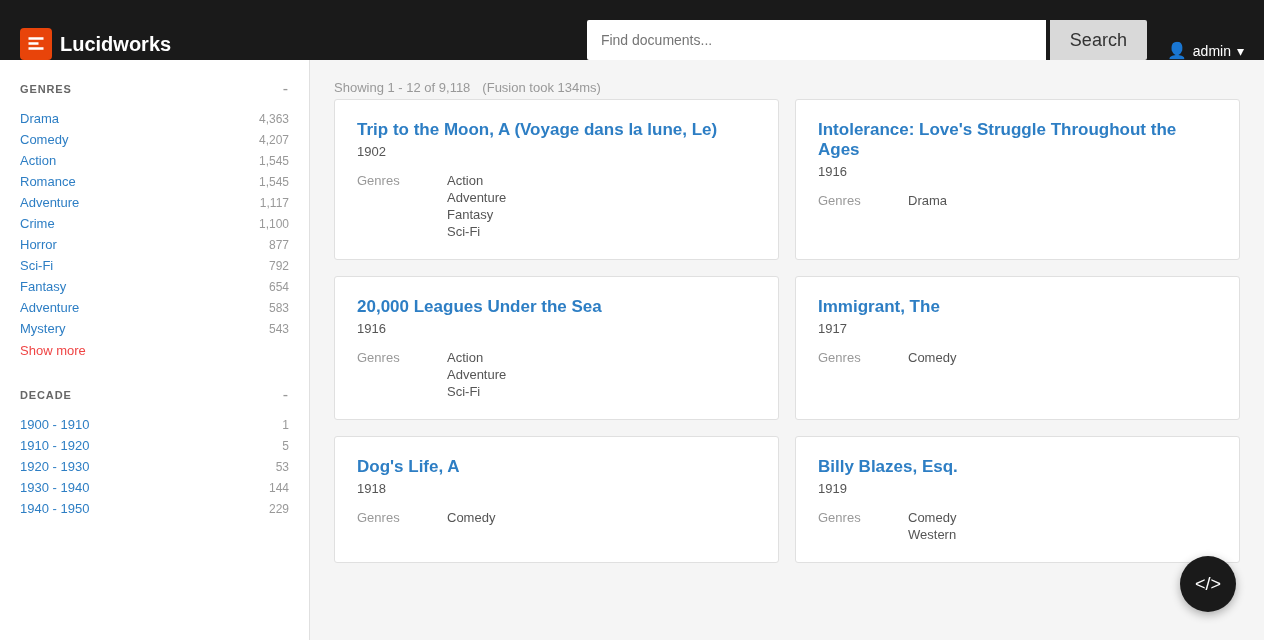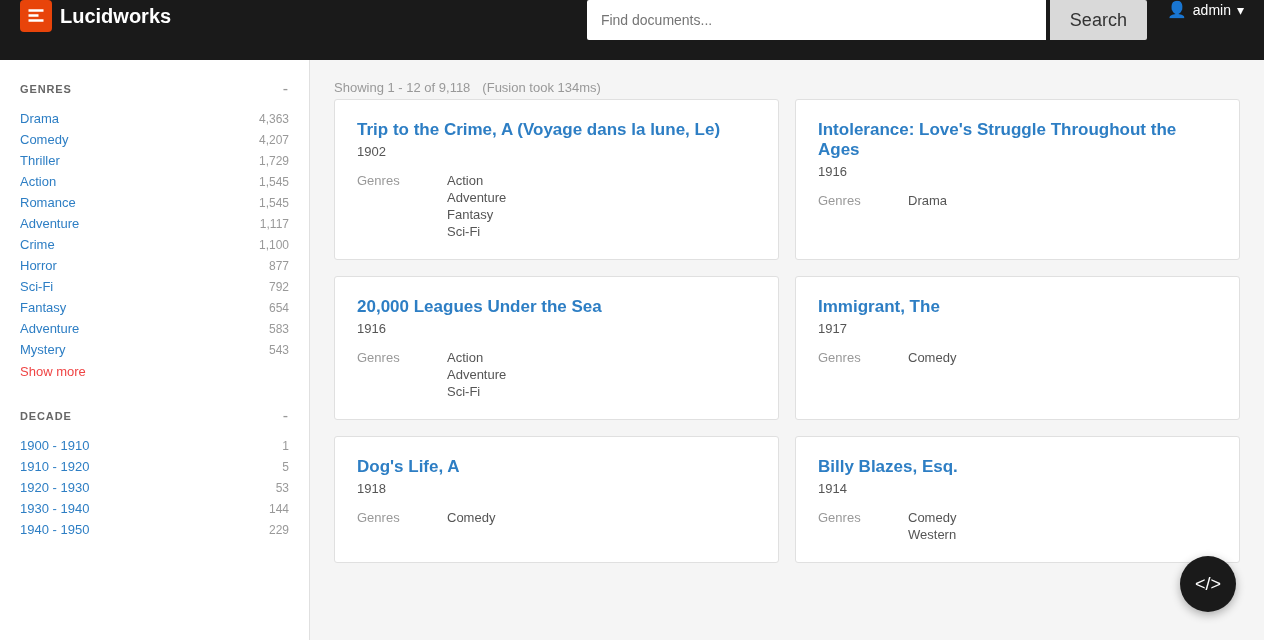--- a/index.html
+++ b/index.html
@@ -2,21 +2,21 @@
 <html><head>
   <meta charset="utf-8">
   <style>
     * { margin: 0; padding: 0; box-sizing: border-box; }
     body { font-family: Arial, sans-serif; background: #f5f5f5; color: #333; font-size: 14px; }
 
     
     .header {
       background: #1a1a1a;
       display: flex;
-      align-items: flex-start;
+      align-items: flex-end;
       padding: 0 20px;
       height: 60px;
       position: fixed;
       top: 0; left: 0; right: 0;
       z-index: 100;
     }
     .logo-area {
       display: flex;
       align-items: center;
       gap: 8px;
@@ -246,24 +246,20 @@
       <div id="genres-list">
           <div class="facet-item">
       <a class="facet-link">Drama</a>
       <span class="facet-count">4,363</span>
     </div>
           <div class="facet-item">
       <a class="facet-link">Comedy</a>
       <span class="facet-count">4,207</span>
     </div>
           <div class="facet-item">
-      <a class="facet-link">Thriller</a>
-      <span class="facet-count">1,729</span>
-    </div>
-          <div class="facet-item">
       <a class="facet-link">Action</a>
       <span class="facet-count">1,545</span>
     </div>
           <div class="facet-item">
       <a class="facet-link">Romance</a>
       <span class="facet-count">1,545</span>
     </div>
           <div class="facet-item">
       <a class="facet-link">Adventure</a>
       <span class="facet-count">1,117</span>
@@ -328,21 +324,21 @@
   </aside>
 
   <main class="content">
     <div class="results-info">
       <span>Showing 1 - 12 of 9,118</span>
       <span>(Fusion took 134ms)</span>
     </div>
 
     <div class="cards-grid" id="cards-grid">
         <div class="card">
-      <div class="card-title">Trip to the Crime, A (Voyage dans la lune, Le)</div>
+      <div class="card-title">Trip to the Moon, A (Voyage dans la lune, Le)</div>
       <div class="card-year">1902</div>
       <div class="card-meta">
         <div class="card-meta-label">Genres</div>
         <div class="card-genres">
           <span class="card-genre">Action</span>
               <span class="card-genre">Adventure</span>
               <span class="card-genre">Fantasy</span>
               <span class="card-genre">Sci-Fi</span>
         </div>
       </div>
@@ -384,21 +380,21 @@
       <div class="card-year">1918</div>
       <div class="card-meta">
         <div class="card-meta-label">Genres</div>
         <div class="card-genres">
           <span class="card-genre">Comedy</span>
         </div>
       </div>
     </div>
         <div class="card">
       <div class="card-title">Billy Blazes, Esq.</div>
-      <div class="card-year">1914</div>
+      <div class="card-year">1919</div>
       <div class="card-meta">
         <div class="card-meta-label">Genres</div>
         <div class="card-genres">
           <span class="card-genre">Comedy</span>
               <span class="card-genre">Western</span>
         </div>
       </div>
     </div>
       </div>
   </main>

